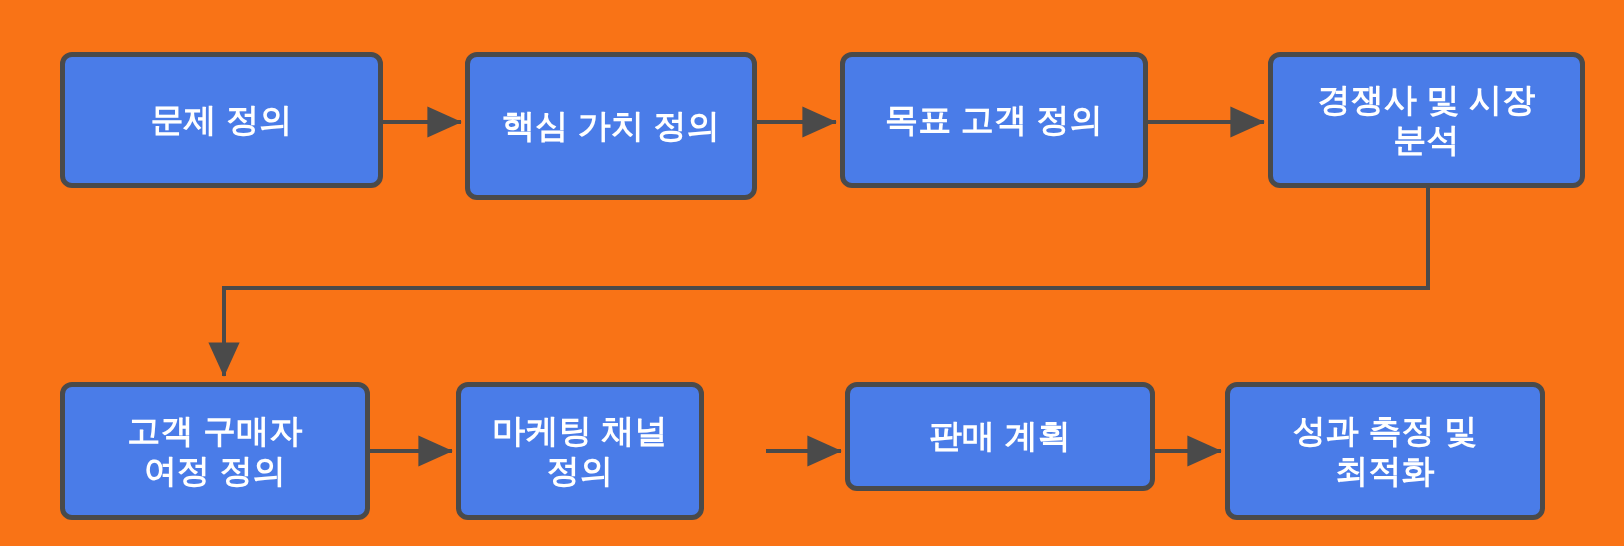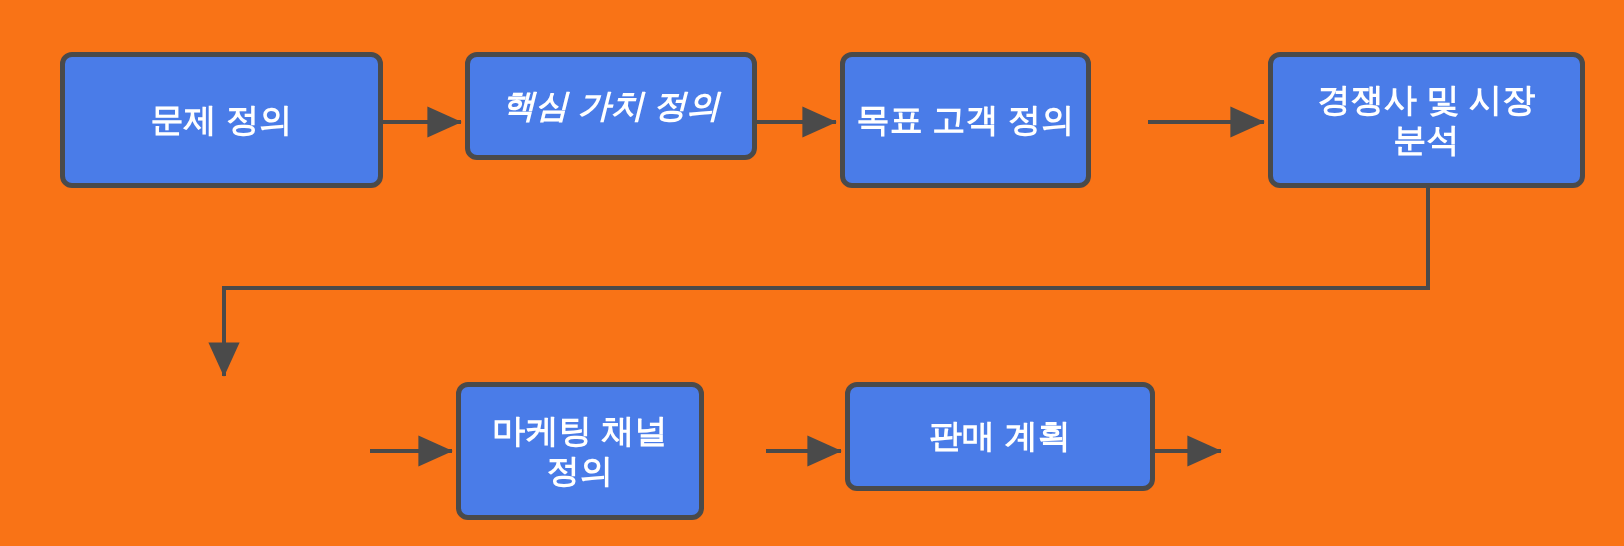--- a/index.html
+++ b/index.html
@@ -70,37 +70,45 @@
       <line x1="370" y1="451" x2="452" y2="451" marker-end="url(#arrowhead)"></line>
       <line x1="766" y1="451" x2="841" y2="451" marker-end="url(#arrowhead)"></line>
       <line x1="1155" y1="451" x2="1221" y2="451" marker-end="url(#arrowhead)"></line>
     </g>
   </svg>
 
   <div class="node" style="left:60px; top:52px; width:323px; height:136px;">
     <span class="node-label">문제 정의</span>
   </div>
 
-  <div class="node" style="left:465px; top:52px; width:292px; height:108px;font-style:italic;">
+  <div class="node" style="left:465px; top:52px; width:292px; height:148px;">
     <span class="node-label">핵심 가치 정의</span>
   </div>
 
-  <div class="node" style="left:840px; top:52px; width:251px; height:136px;">
+  <div class="node" style="left:840px; top:52px; width:308px; height:136px;">
     <span class="node-label">목표 고객 정의</span>
   </div>
 
   <div class="node" style="left:1268px; top:52px; width:317px; height:136px;align-items:center;">
     <span class="node-label">경쟁사 및 시장
 분석</span>
   </div>
 
+  <div class="node" style="left:60px; top:382px; width:310px; height:138px;">
+    <span class="node-label">고객 구매자
+여정 정의</span>
+  </div>
 
   <div class="node" style="left:456px; top:382px; width:248px; height:138px;">
     <span class="node-label">마케팅 채널
 정의</span>
   </div>
 
   <div class="node" style="left:845px; top:382px; width:310px; height:109px;">
     <span class="node-label">판매 계획</span>
   </div>
 
+  <div class="node" style="left:1225px; top:382px; width:320px; height:138px;">
+    <span class="node-label">성과 측정 및
+최적화</span>
+  </div>
 
 </div>
 
 </body></html>

